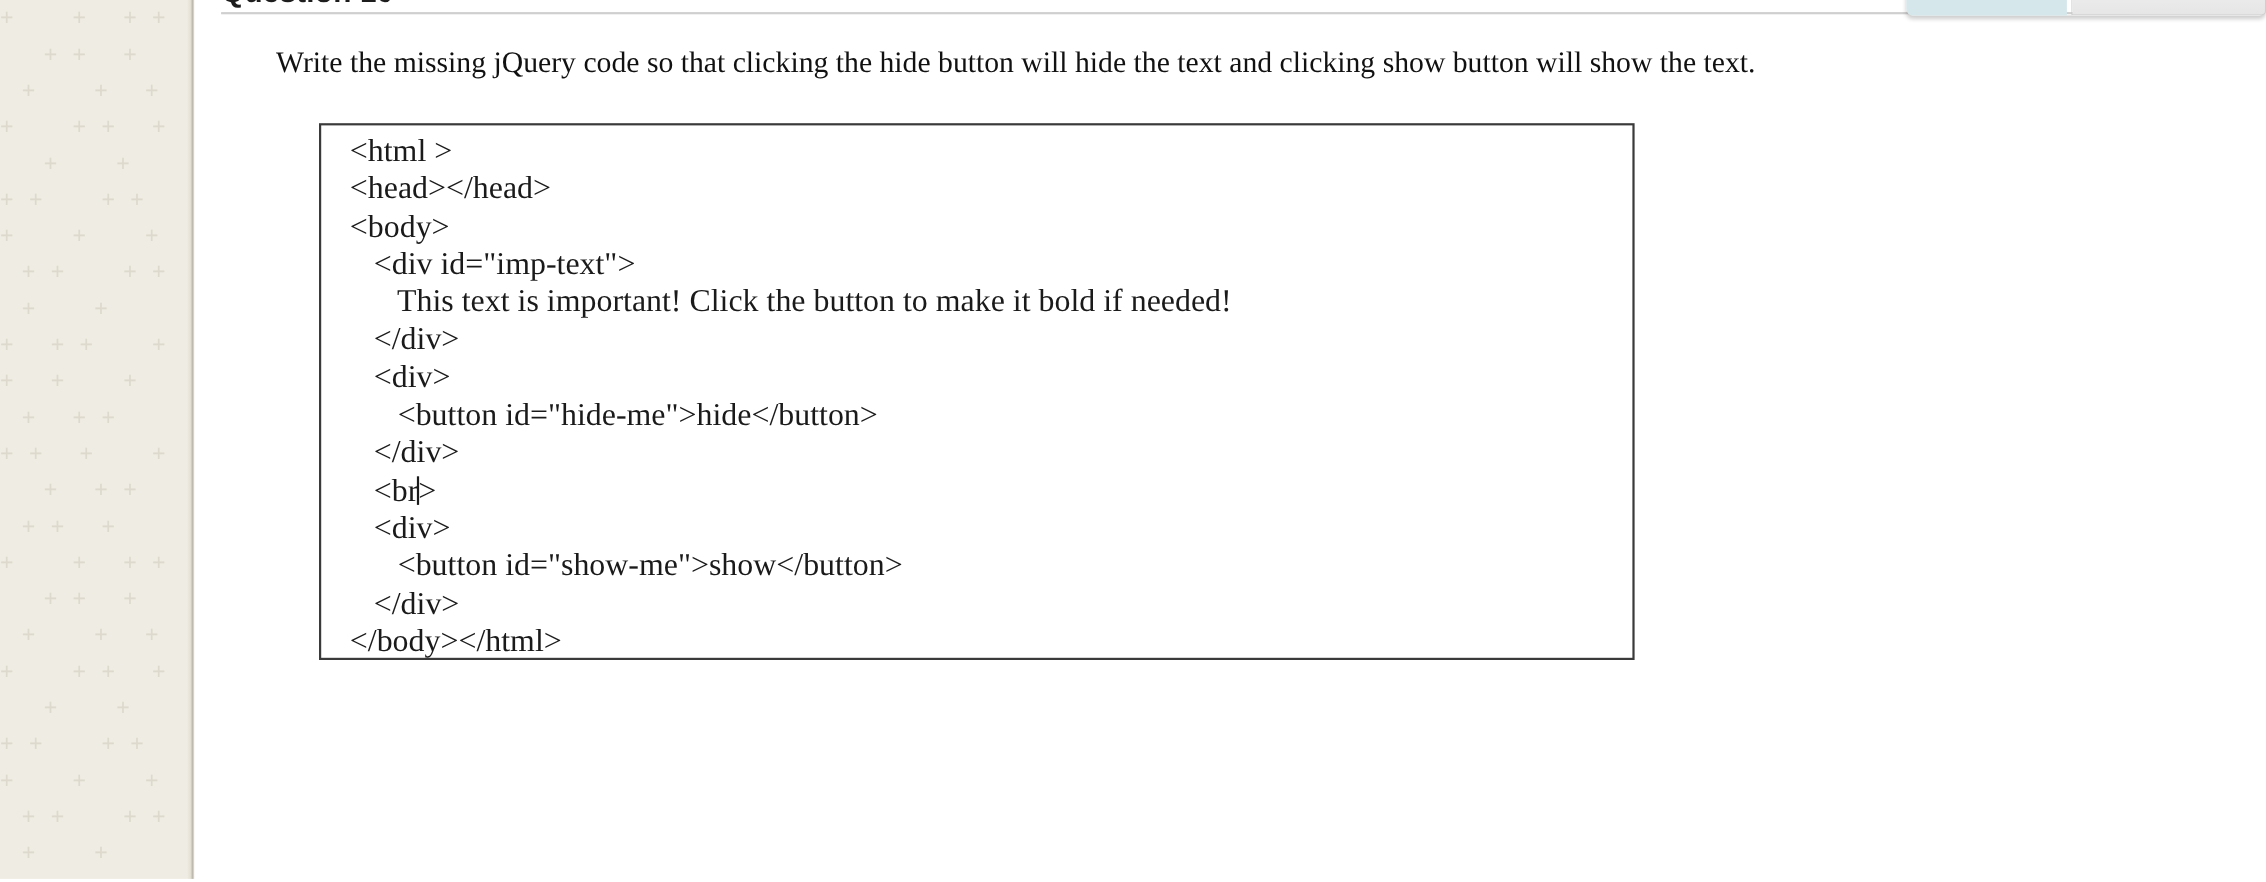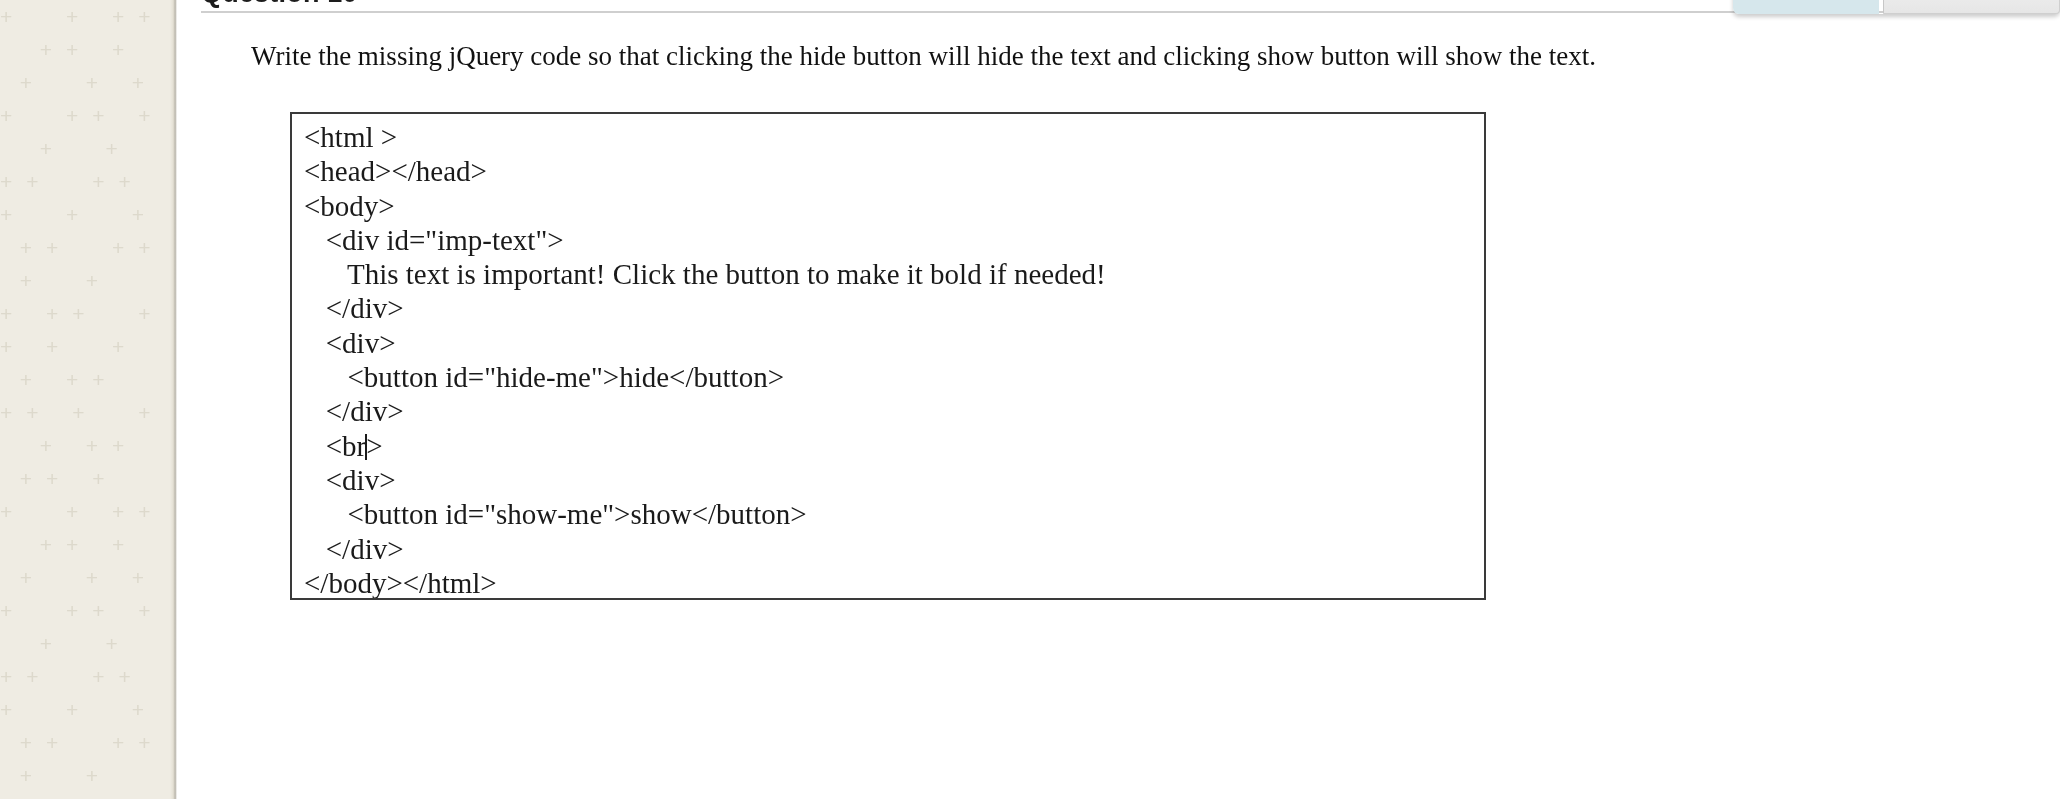--- a/index.html
+++ b/index.html
@@ -153,21 +153,21 @@
     top: 112px;
     width: 1196px;
     height: 488px;
     border: 2px solid #3a3a3a;
     background: #ffffff;
     box-sizing: border-box;
     overflow: hidden;
   }
   .code-lines {
     position: absolute;
-    left: 12px;
+    left: 26px;
     top: 6px;
     right: 0;
     font-family: "Liberation Serif", serif;
     font-size: 29px;
     line-height: 34.3px;
     color: #1a1a1a;
     white-space: pre;
   }
   .code-line {
     white-space: pre;

